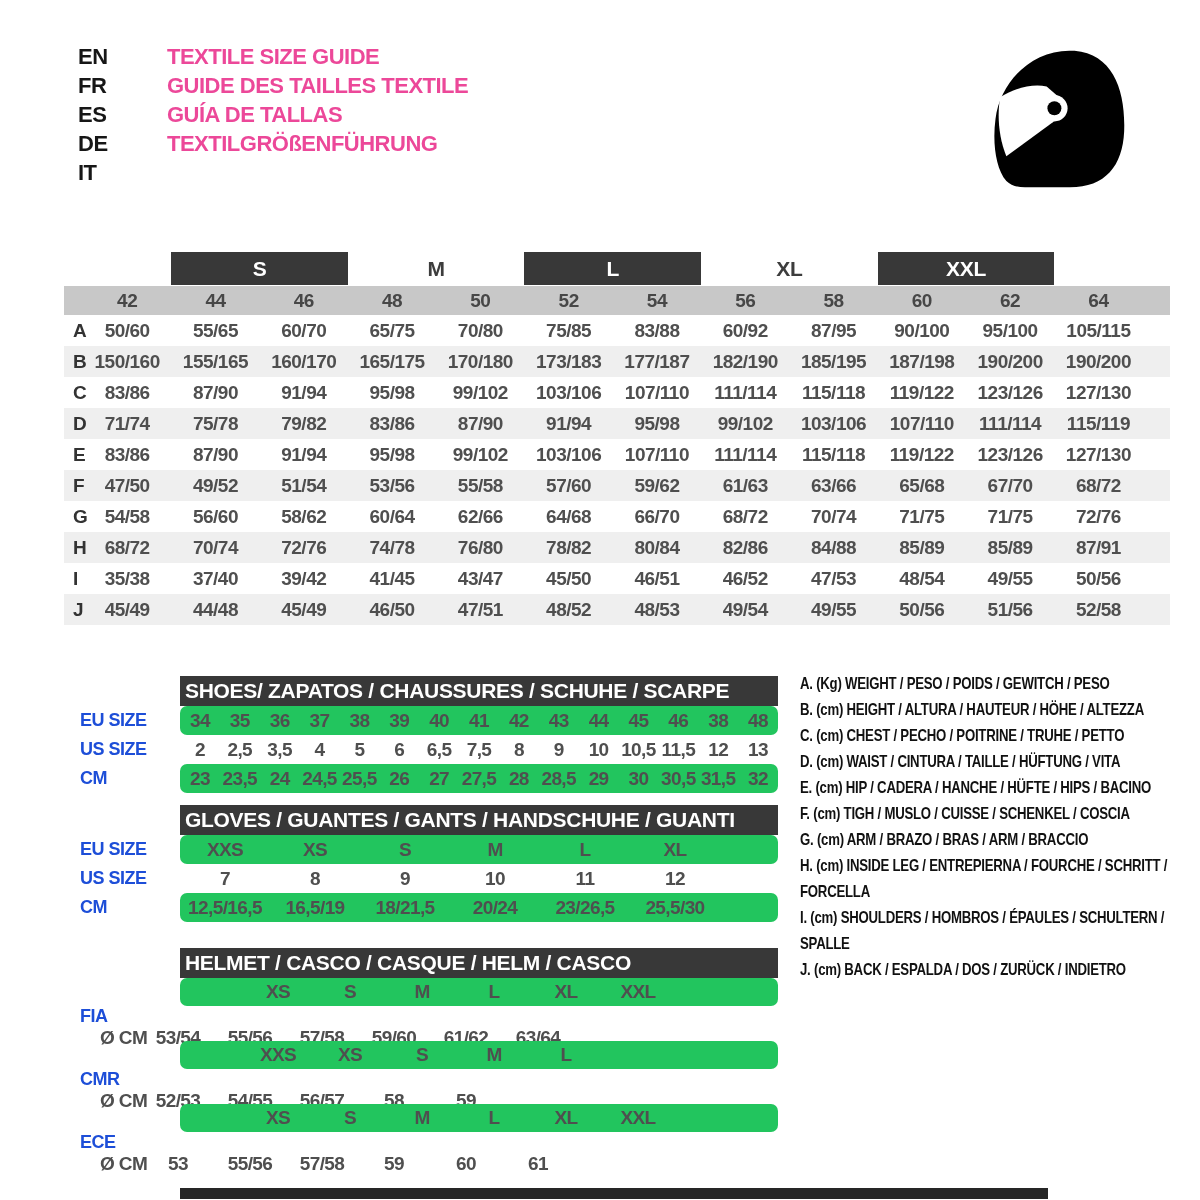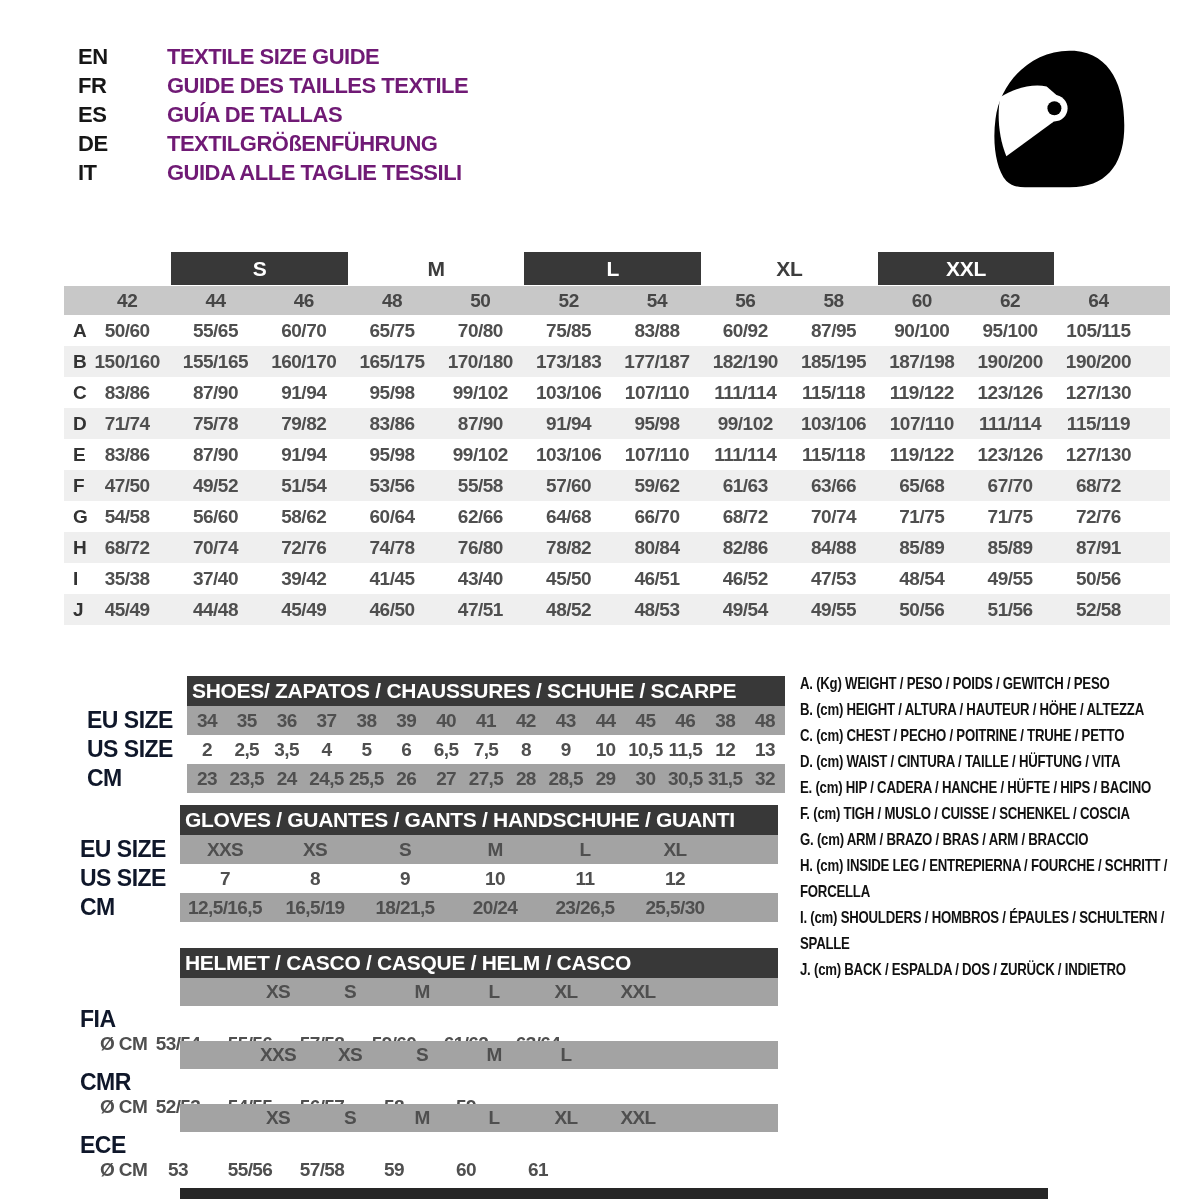--- a/index.html
+++ b/index.html
@@ -3,50 +3,50 @@
 <meta charset="utf-8">
 <style>
   html,body{margin:0;padding:0;background:#fff;}
   .canvas{position:relative;width:1200px;height:1200px;background:#ffffff;overflow:hidden;
           font-family:"Liberation Sans",sans-serif;font-weight:700;-webkit-font-smoothing:antialiased;}
 
   
   .langs{position:absolute;left:78px;top:42px;}
   .lang-row{display:flex;height:29px;align-items:center;gap:45px;}
   .lang-code{width:44px;font-size:22px;color:#161616;letter-spacing:-0.5px;}
-  .lang-title{font-size:22px;color:#701a75;letter-spacing:-0.5px;white-space:nowrap;}
+  .lang-title{font-size:22px;color:#ec4899;letter-spacing:-0.5px;white-space:nowrap;}
 
   
   .helmet-icon{position:absolute;left:975px;top:40px;}
 
   
   #main-table{position:absolute;left:64px;top:252px;width:1106px;font-size:19px;color:#4f4f4f;}
   .mt-row{display:grid;grid-template-columns:19px repeat(12,88.3px) 1fr;align-items:center;}
   .mt-groups{height:33px;}
   .size-box{grid-column:span 2;background:#383838;color:#ffffff;height:33px;line-height:33px;
             text-align:center;font-size:21px;letter-spacing:-0.3px;}
   .size-plain{grid-column:span 2;color:#3d3d3d;text-align:center;font-size:21px;letter-spacing:-0.3px;}
   .mt-band{height:29px;background:#c8c8c8;color:#474747;margin-top:1px;}
   .mt-cell{text-align:center;letter-spacing:-0.5px;white-space:nowrap;}
   .mt-data{height:31px;}
   .mt-data.shaded{background:#efefef;}
   .mt-label{padding-left:9px;color:#333333;text-align:left;}
 
   
   .bt{position:absolute;left:80px;width:698px;}
-  #shoes-table{top:676px;margin-left:7px;}
+  #shoes-table{top:676px;}
   #gloves-table{top:805px;}
   #helmet-table{top:948px;}
   .bt-row{display:flex;align-items:stretch;height:29px;}
   .bt-row.title-row{height:30px;}
-  .bt-label{width:100px;font-size:23px;color:#0f172a;display:flex;align-items:center;letter-spacing:-0.5px;}
+  .bt-label{width:100px;font-size:18px;color:#1d4ed8;display:flex;align-items:center;letter-spacing:-0.5px;}
   .bt-title{width:598px;height:30px;background:#383838;color:#ffffff;font-size:21px;line-height:30px;
             padding-left:5px;box-sizing:border-box;letter-spacing:-0.3px;white-space:nowrap;}
   .bt-data{width:598px;display:grid;align-items:center;}
-  .bt-data.shaded{background:#a3a3a3;}
+  .bt-data.shaded{background:#22c55e;border-radius:7px;}
   .shoes-grid{grid-template-columns:repeat(15,1fr);}
   .gloves-grid{grid-template-columns:repeat(6,90px) 1fr;}
   .helmet-grid{grid-template-columns:62px repeat(6,72px) 1fr;}
   .bt-cell{text-align:center;font-size:19px;color:#4f4f4f;letter-spacing:-0.6px;white-space:nowrap;}
   .bt-cell.diam{text-align:center;padding-left:20px;}
   #helmet-table .bt-title{margin-bottom:13px;}
   #helmet-table .band-row{height:28px;}
   #helmet-table .value-row{height:32px;margin-bottom:3px;flex-direction:column;}
 
   
@@ -74,21 +74,20 @@
       <div class="lang-row">
         <span class="lang-code">ES</span>
         <span class="lang-title">GUÍA DE TALLAS</span>
       </div>
       <div class="lang-row">
         <span class="lang-code">DE</span>
         <span class="lang-title">TEXTILGRÖßENFÜHRUNG</span>
       </div>
       <div class="lang-row">
         <span class="lang-code">IT</span>
-        <span class="lang-title">GUIDA ALLE TAGLIE TESSILI</span>
       </div>
     </div>
 
   <div class="helmet-icon">
     <svg width="165" height="155" viewBox="0 0 100 100" aria-hidden="true">
       <path fill="#000000" d="M61,7 C35,5 13,26 10,51 C8,66 10,83 17,91 C20,94 24,95 29,95 L58,95 C81,95 92,81 93,59 C94,33 86,9 61,7 Z"></path>
       <path fill="#ffffff" d="M13,37 C22,31 34,28 43,30 L51,37 C53,43 52,49 47,53 L17,75 C12,63 11,48 13,37 Z"></path>
       <circle cx="48" cy="44" r="8.5" fill="#ffffff"></circle>
       <circle cx="48" cy="44" r="4.5" fill="#000000"></circle>
     </svg>
@@ -239,21 +238,21 @@
         <span class="mt-cell">85/89</span>
         <span class="mt-cell">85/89</span>
         <span class="mt-cell">87/91</span>
       </div>
       <div class="mt-row mt-data">
         <span class="mt-label">I</span>
         <span class="mt-cell">35/38</span>
         <span class="mt-cell">37/40</span>
         <span class="mt-cell">39/42</span>
         <span class="mt-cell">41/45</span>
-        <span class="mt-cell">43/40</span>
+        <span class="mt-cell">43/47</span>
         <span class="mt-cell">45/50</span>
         <span class="mt-cell">46/51</span>
         <span class="mt-cell">46/52</span>
         <span class="mt-cell">47/53</span>
         <span class="mt-cell">48/54</span>
         <span class="mt-cell">49/55</span>
         <span class="mt-cell">50/56</span>
       </div>
       <div class="mt-row mt-data shaded">
         <span class="mt-label">J</span>

